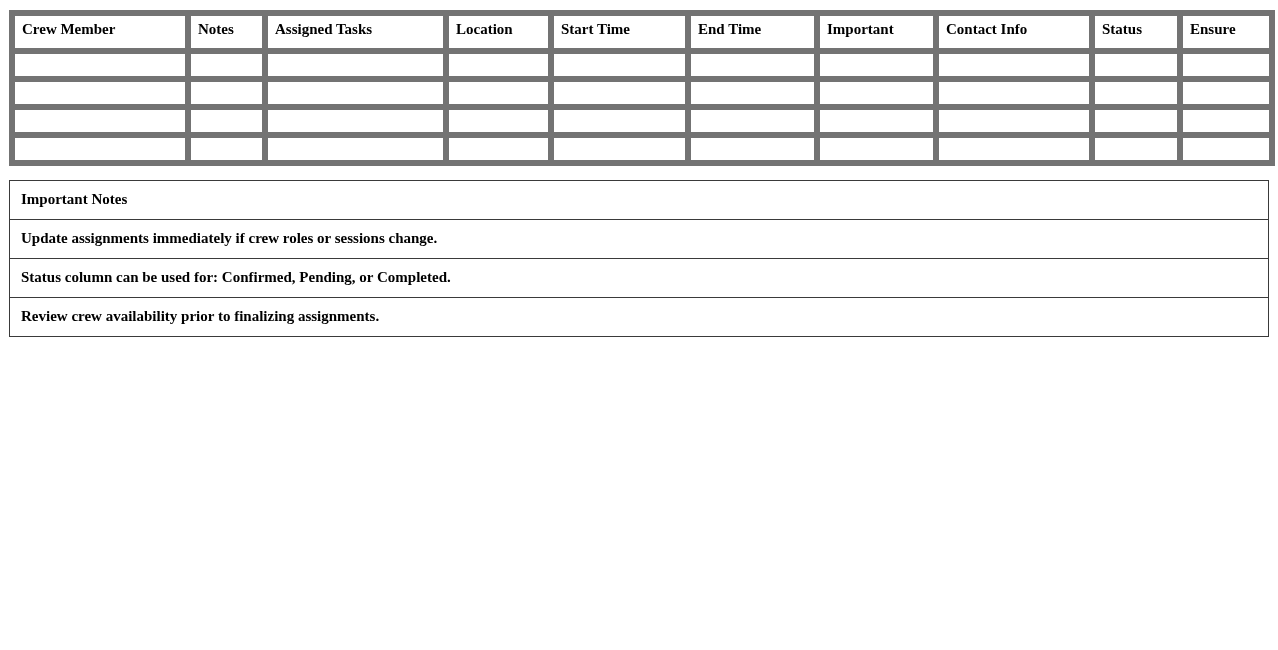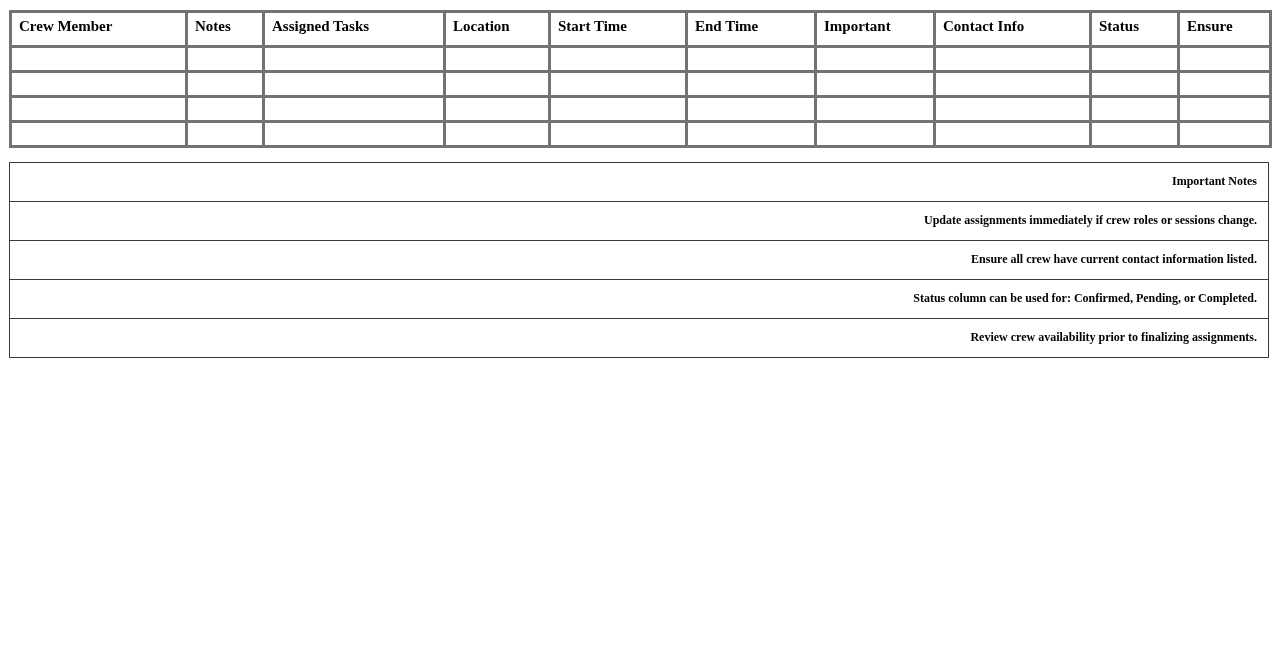--- a/index.html
+++ b/index.html
@@ -18,21 +18,21 @@
     padding: 10px 9px 0 9px;
     box-sizing: border-box;
   }
   table {
     border-collapse: collapse;
     width: 1260px;
     table-layout: fixed;
   }
   table.crew-table th,
   table.crew-table td {
-    border: 3px solid #737373;
+    border: 6px solid #737373;
     padding: 4px 7px;
     text-align: left;
     vertical-align: top;
     font-size: 15px;
     line-height: 1.25;
   }
   table.crew-table th {
     font-weight: bold;
     height: 24px;
   }
@@ -44,23 +44,23 @@
   }
   table.notes-table {
     border-collapse: collapse;
     width: 1260px;
     table-layout: fixed;
   }
   table.notes-table th,
   table.notes-table td {
     border: 1px solid #3a3a3a;
     padding: 6px 11px;
-    text-align: right;
+    text-align: left;
     vertical-align: middle;
-    font-size: 12px;
+    font-size: 15px;
     line-height: 1.3;
     height: 26px;
   }
   table.notes-table th {
     font-weight: bold;
   }
   table.notes-table td {
     font-weight: bold;
   }
 </style>
@@ -154,23 +154,20 @@
     <thead>
       <tr>
         <th>Important Notes</th>
       </tr>
     </thead>
     <tbody>
       <tr>
         <td>Update assignments immediately if crew roles or sessions change.</td>
       </tr>
       <tr>
-        <td>Ensure all crew have current contact information listed.</td>
-      </tr>
-      <tr>
         <td>Status column can be used for: Confirmed, Pending, or Completed.</td>
       </tr>
       <tr>
         <td>Review crew availability prior to finalizing assignments.</td>
       </tr>
     </tbody>
   </table>
 
 </div>
 

